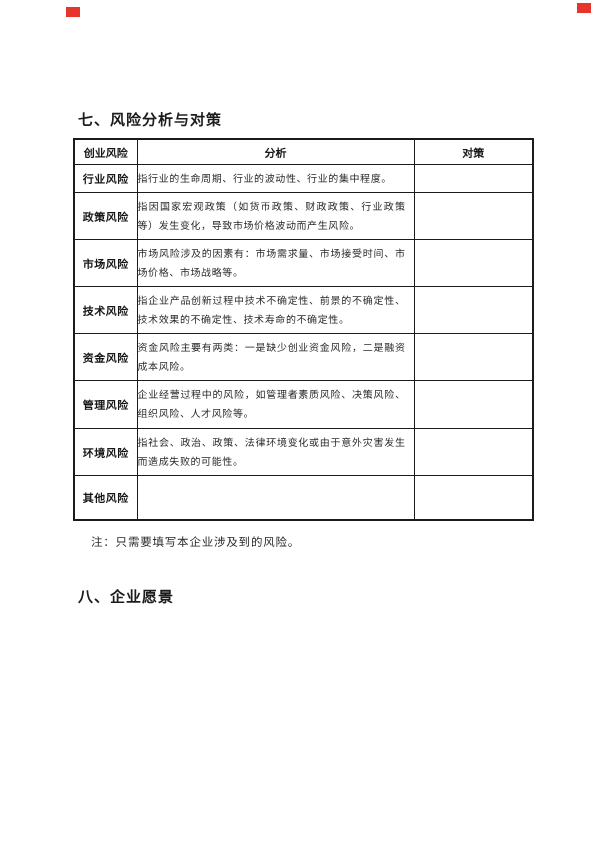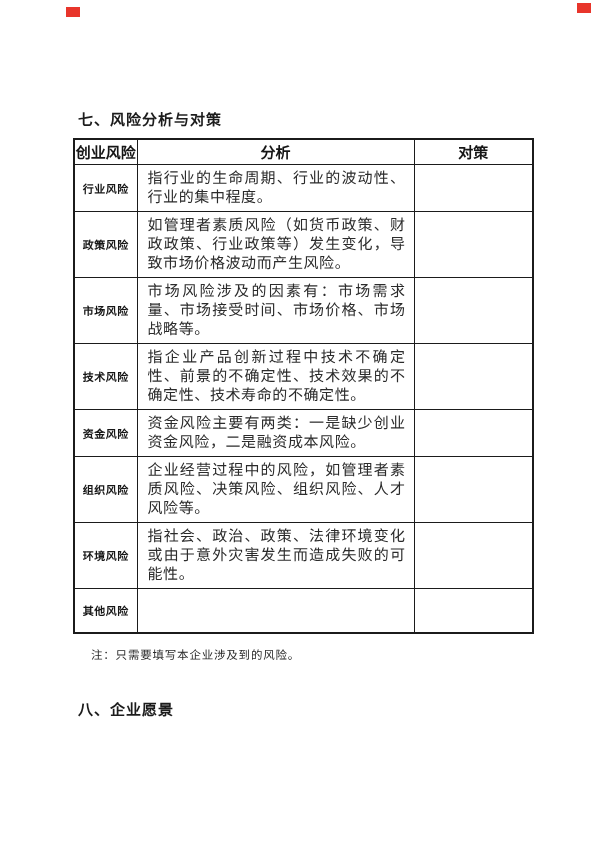--- a/index.html
+++ b/index.html
@@ -49,40 +49,40 @@
   table.risk-table td, table.risk-table th {
     border: 1px solid #1b1b1b;
     vertical-align: middle;
   }
   col.c-label { width: 63px; }
   col.c-analysis { width: 277px; }
   col.c-counter { width: 119px; }
 
   .risk-table th {
     font-family: Liberation Sans, sans-serif;
-    font-size: 15px;
+    font-size: 11px;
     font-weight: bold;
     color: #161616;
     text-align: center;
   }
   tr.r-head { height: 25px; }
 
   td.lbl {
     font-family: "Liberation Sans", sans-serif;
     font-size: 11px;
     font-weight: bold;
     color: #161616;
     text-align: center;
     letter-spacing: 0.5px;
   }
   td.ana {
-    font-size: 15px;
+    font-size: 10px;
     color: #2b2b2b;
     line-height: 19px;
-    padding: 4px 8px 4px 10px;
+    padding: 4px 8px 4px 0;
     text-align: justify;
     letter-spacing: 0.6px;
   }
 
   .note {
     font-size: 11.5px;
     color: #2b2b2b;
     line-height: 16.5px;
     letter-spacing: 0.8px;
     margin: 13px 0 0 18px;
@@ -134,40 +134,40 @@
           <th>分析</th>
           <th>对策</th>
         </tr>
         <tr style="height:28px">
           <td class="lbl">行业风险</td>
           <td class="ana">指行业的生命周期、行业的波动性、行业的集中程度。</td>
           <td class="cm"></td>
         </tr>
         <tr style="height:47px">
           <td class="lbl">政策风险</td>
-          <td class="ana">如管理者素质风险（如货币政策、财政政策、行业政策等）发生变化，导致市场价格波动而产生风险。</td>
+          <td class="ana">指因国家宏观政策（如货币政策、财政政策、行业政策等）发生变化，导致市场价格波动而产生风险。</td>
           <td class="cm"></td>
         </tr>
         <tr style="height:47px">
           <td class="lbl">市场风险</td>
           <td class="ana">市场风险涉及的因素有：市场需求量、市场接受时间、市场价格、市场战略等。</td>
           <td class="cm"></td>
         </tr>
         <tr style="height:47px">
           <td class="lbl">技术风险</td>
           <td class="ana">指企业产品创新过程中技术不确定性、前景的不确定性、技术效果的不确定性、技术寿命的不确定性。</td>
           <td class="cm"></td>
         </tr>
         <tr style="height:47px">
           <td class="lbl">资金风险</td>
           <td class="ana">资金风险主要有两类：一是缺少创业资金风险，二是融资成本风险。</td>
           <td class="cm"></td>
         </tr>
         <tr style="height:48px">
-          <td class="lbl">组织风险</td>
+          <td class="lbl">管理风险</td>
           <td class="ana">企业经营过程中的风险，如管理者素质风险、决策风险、组织风险、人才风险等。</td>
           <td class="cm"></td>
         </tr>
         <tr style="height:47px">
           <td class="lbl">环境风险</td>
           <td class="ana">指社会、政治、政策、法律环境变化或由于意外灾害发生而造成失败的可能性。</td>
           <td class="cm"></td>
         </tr>
         <tr style="height:45px">
           <td class="lbl">其他风险</td>

